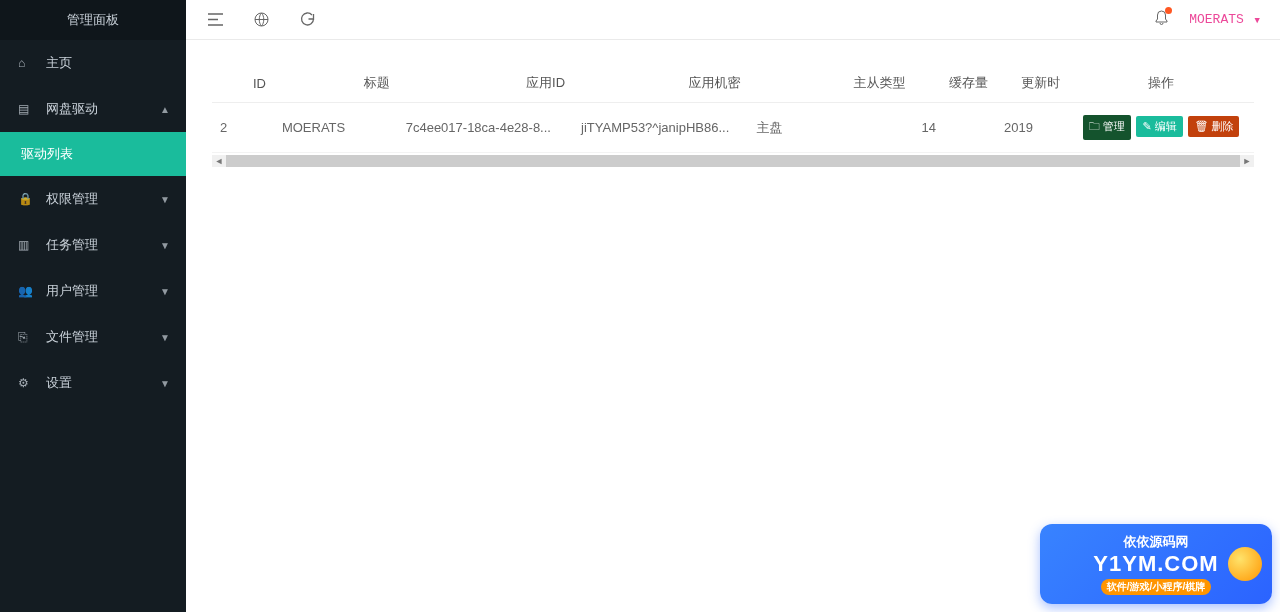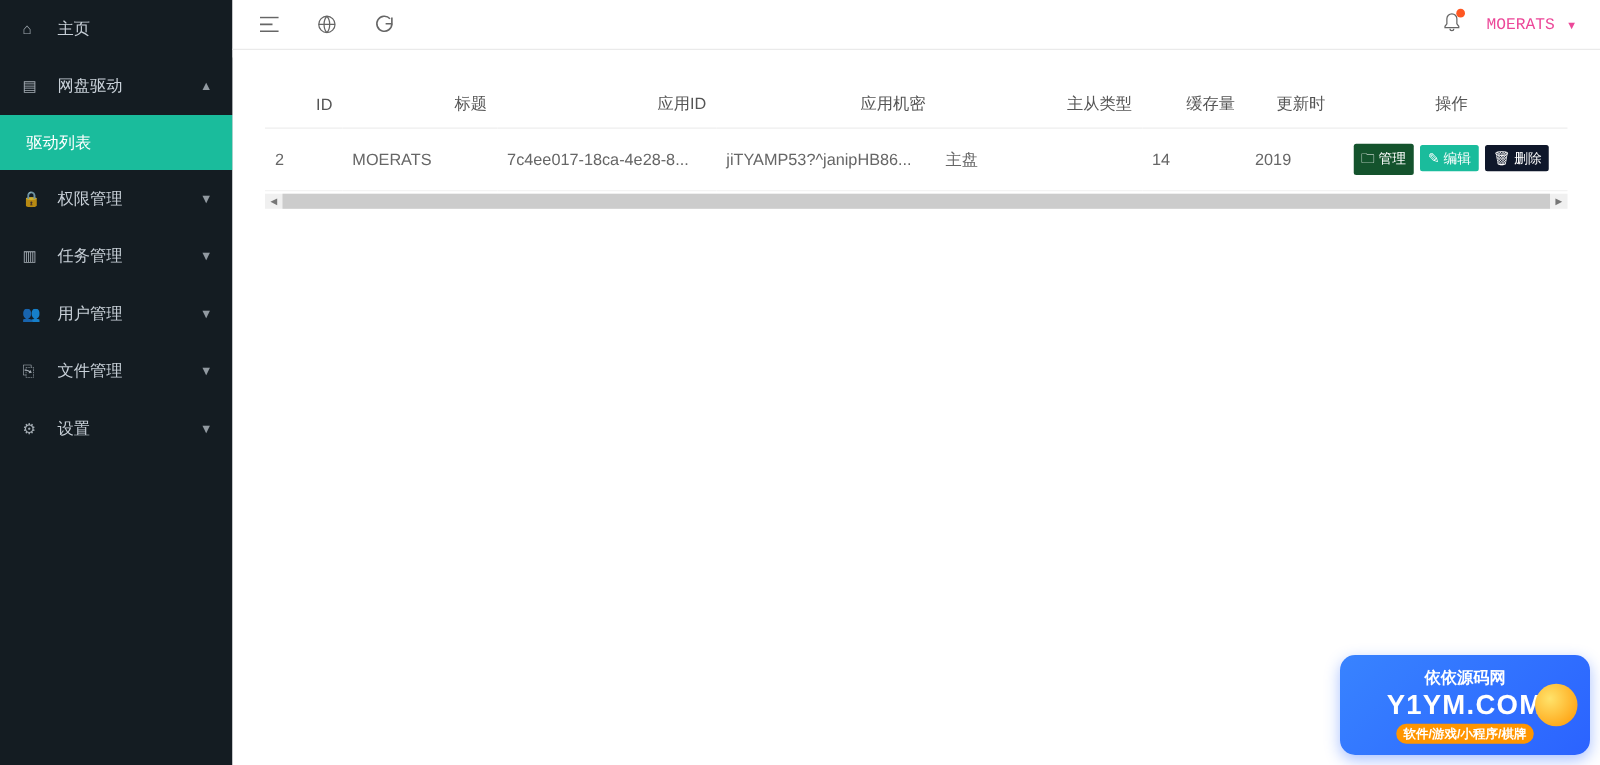--- a/index.html
+++ b/index.html
@@ -40,36 +40,37 @@
     .col-title { width: 120px; }
     .col-appid { width: 170px; }
     .col-secret { width: 170px; }
     .col-type { width: 160px; }
     .col-cache { width: 80px; }
     .col-update { width: 70px; }
     .col-ops { width: 180px; text-align: center; }
     .mini-btn { display: inline-block; padding: 3px 6px; font-size: 11px; color: #fff; border-radius: 2px; cursor: pointer; margin: 0 1px; }
     .mini-btn.blue { background: #14532d; }
     .mini-btn.green { background: #1abc9c; }
-    .mini-btn.red { background: #0f172a; }
+    .mini-btn.red { background: #c2410c; }
     
     .hscroll { height: 12px; background: #f0f0f0; position: relative; margin-top: 2px; display: flex; align-items: center; }
     .hscroll-arrow { width: 14px; text-align: center; font-size: 9px; color: #777; cursor: pointer; }
     .hscroll-track { flex: 1; background: #ccc; height: 12px; }
     
-    .promo { position: absolute; right: 8px; bottom: 8px; width: 200px; height: 80px; background: linear-gradient(135deg,#3883ff,#2b63ff); border-radius: 12px; display: flex; flex-direction: column; align-items: center; justify-content: center; color: #fff; font-weight: bold; box-shadow: 0 4px 12px rgba(40,99,255,.4); }
+    .promo { position: absolute; right: 8px; bottom: 8px; width: 232px; height: 80px; background: linear-gradient(135deg,#3883ff,#2b63ff); border-radius: 12px; display: flex; flex-direction: column; align-items: center; justify-content: center; color: #fff; font-weight: bold; box-shadow: 0 4px 12px rgba(40,99,255,.4); }
     .promo-top { font-size: 13px; }
     .promo-main { font-size: 22px; letter-spacing: 1px; }
     .promo-sub { font-size: 10px; background: #ff9500; padding: 1px 6px; border-radius: 8px; margin-top: 2px; }
     .promo-dot { position: absolute; right: 10px; top: 50%; transform: translateY(-50%); width: 34px; height: 34px; border-radius: 50%; background: radial-gradient(circle at 35% 35%, #ffe36b, #ff9500); }
   </style>
 </head>
 <body>
 
 <div class="sidebar">
+  <div class="sidebar-header">管理面板</div>
 
   <div class="nav-item">
     <span class="icon">⌂</span>
     <span>主页</span>
   </div>
 
   <div class="nav-item active-parent">
     <span class="icon">▤</span>
     <span>网盘驱动</span>
     <span class="chevron">▲</span>

